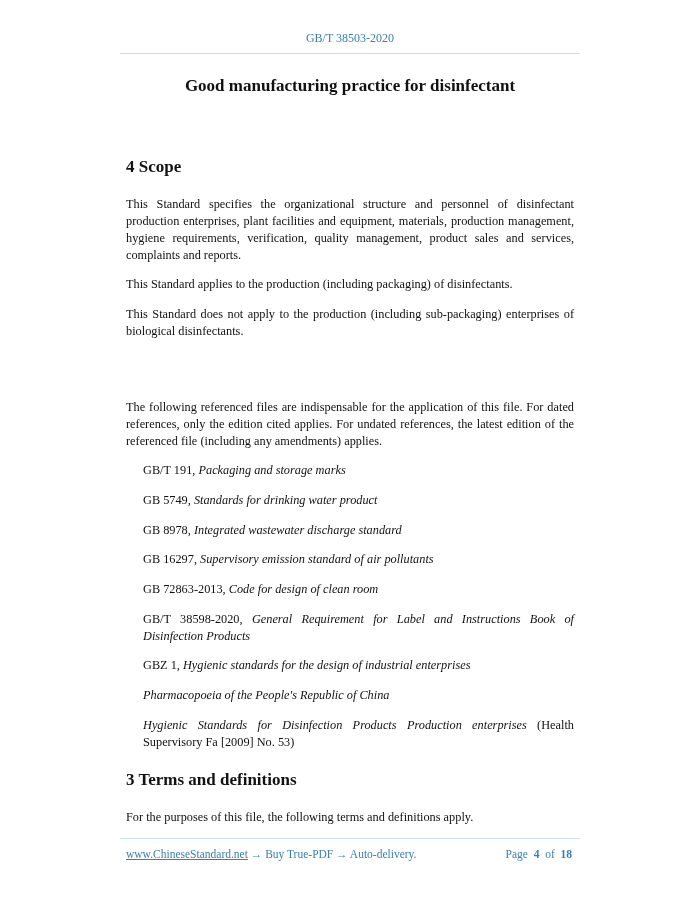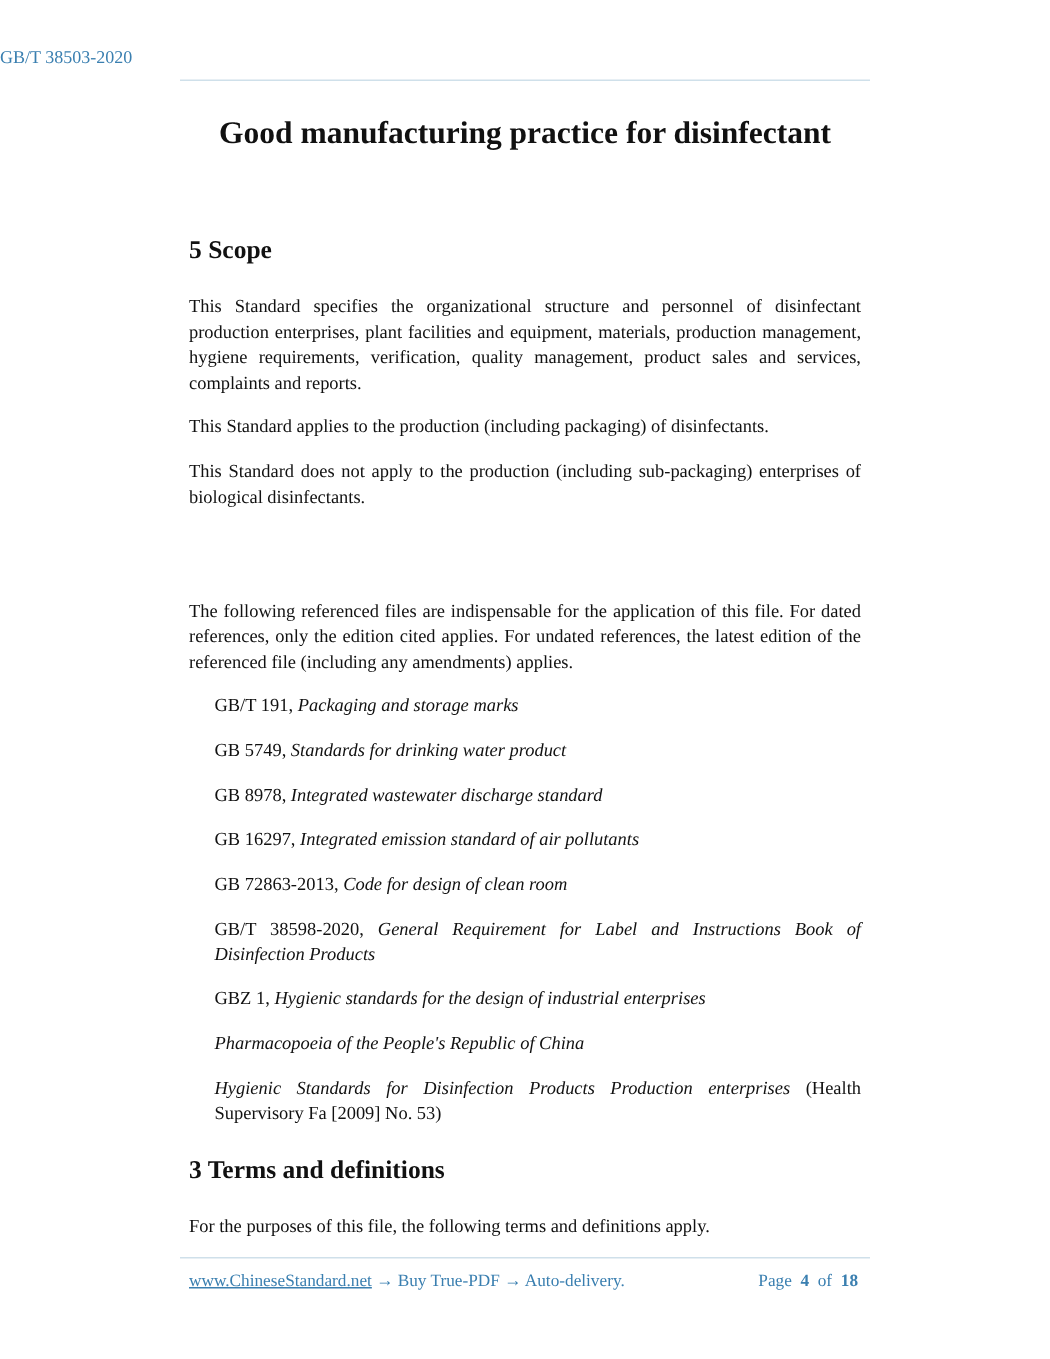--- a/index.html
+++ b/index.html
@@ -1,24 +1,24 @@
 <!DOCTYPE html>
 <html><head>
 <meta charset="utf-8">
 <style>
   html, body { margin: 0; padding: 0; background: #ffffff; }
   body { width: 700px; height: 906px; position: relative; overflow: hidden;
          font-family: "Liberation Serif", "DejaVu Serif", serif; color: #111111; }
   .page { position: absolute; left: 0; top: 0; width: 700px; height: 906px; }
-  .hdr { position: absolute; left: 0; top: 31px; width: 700px; text-align: left;
+  .hdr { position: absolute; left: 0; top: 31px; width: 700px; text-align: center;
          font-size: 12px; color: #3a7fb0; }
   .hdr-rule { position: absolute; left: 120px; width: 460px; top: 53px; height: 1px;
               background: #cfe0ea; }
   .title { position: absolute; left: 0; top: 76px; width: 700px; text-align: center;
-           font-size: 21px; font-weight: bold; }
+           font-size: 17px; font-weight: bold; }
   .body { position: absolute; left: 126px; width: 448px; }
   h2 { margin: 0; font-size: 17px; font-weight: bold; position: absolute; left: 126px; }
   p { margin: 0; font-size: 12.3px; line-height: 17px; text-align: justify; }
   .ref { position: absolute; left: 143px; width: 431px; font-size: 12.3px; line-height: 17px; text-align: justify; }
   .ref i { font-style: italic; margin-top: 28px; }
   .ftr-rule { position: absolute; left: 120px; width: 460px; top: 838px; height: 1px;
               background: #cfe0ea; }
   .ftr-left { position: absolute; left: 126px; top: 848px; font-size: 11.5px; color: #3a7fb0; }
   .ftr-left a { color: #3a7fb0; text-decoration: underline; }
   .ftr-right { position: absolute; right: 128px; top: 848px; font-size: 11.5px; color: #3a7fb0; }
@@ -26,39 +26,39 @@
 </style>
 </head>
 <body>
 
 <div class="page">
   <div class="hdr">GB/T 38503-2020</div>
   <div class="hdr-rule"></div>
 
   <div class="title">Good manufacturing practice for disinfectant</div>
 
-  <h2 style="top:157px">5 Scope</h2>
+  <h2 style="top:157px">4 Scope</h2>
   <div class="body" style="top:276px">
     <p>This Standard applies to the production (including packaging) of disinfectants.</p>
   </div>
   <div class="body" style="top:196px">
     <p>This Standard specifies the organizational structure and personnel of disinfectant production enterprises, plant facilities and equipment, materials, production management, hygiene requirements, verification, quality management, product sales and services, complaints and reports.</p>
   </div>
   <div class="body" style="top:306px">
     <p>This Standard does not apply to the production (including sub-packaging) enterprises of biological disinfectants.</p>
   </div>
 
   <div class="body" style="top:399px">
     <p>The following referenced files are indispensable for the application of this file. For dated references, only the edition cited applies. For undated references, the latest edition of the referenced file (including any amendments) applies.</p>
   </div>
 
   <div class="ref" style="top:462px"><span>GB/T 191, </span><i>Packaging and storage marks</i></div>
   <div class="ref" style="top:492px"><span>GB 5749, </span><i>Standards for drinking water product</i></div>
   <div class="ref" style="top:522px"><span>GB 8978, </span><i>Integrated wastewater discharge standard</i></div>
-  <div class="ref" style="top:551px"><span>GB 16297, </span><i>Integrated emission standard of air pollutants</i></div>
+  <div class="ref" style="top:551px"><span>GB 16297, </span><i>Supervisory emission standard of air pollutants</i></div>
   <div class="ref" style="top:581px"><span>GB 72863-2013, </span><i>Code for design of clean room</i></div>
   <div class="ref" style="top:611px"><span>GB/T 38598-2020, </span><i>General Requirement for Label and Instructions Book of Disinfection Products</i></div>
   <div class="ref" style="top:657px"><span>GBZ 1, </span><i>Hygienic standards for the design of industrial enterprises</i></div>
   <div class="ref" style="top:687px"><span></span><i>Pharmacopoeia of the People's Republic of China</i></div>
   <div class="ref" style="top:717px"><i>Hygienic Standards for Disinfection Products Production enterprises</i><span> (Health Supervisory Fa [2009] No. 53)</span></div>
 
   <h2 style="top:770px">3 Terms and definitions</h2>
   <div class="body" style="top:809px">
     <p>For the purposes of this file, the following terms and definitions apply.</p>
   </div>

